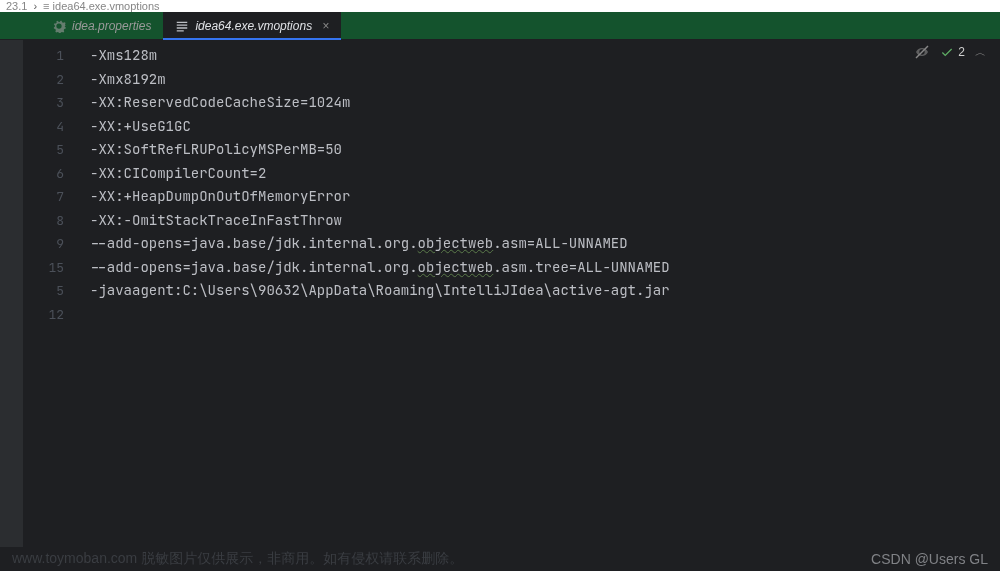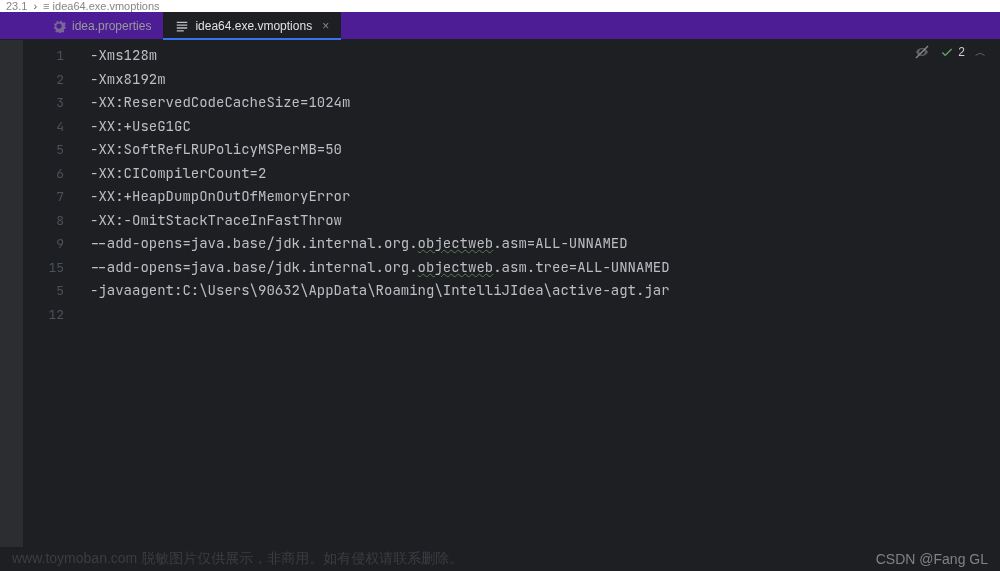--- a/index.html
+++ b/index.html
@@ -18,25 +18,26 @@
       display: flex;
       align-items: center;
       padding-left: 6px;
       font-size: 11px;
       color: #6e6e6e;
     }
     .breadcrumb-item { color: #868686; }
     .breadcrumb-sep { margin: 0 6px; color: #5a5a5a; }
     .tabs {
       height: 28px;
-      background: #4c1d95;
+      background: #14532d;
       display: flex;
       align-items: stretch;
       padding-left: 40px;
       border-bottom: 1px solid #1e1f22;
+      font-style: italic;
     }
     .tab {
       display: flex;
       align-items: center;
       padding: 0 12px;
       font-size: 12px;
       color: #9a9a9a;
       gap: 6px;
       cursor: pointer;
       position: relative;
@@ -184,14 +185,14 @@
     <svg class="check-icon" viewBox="0 0 16 16">
         <path d="M6 10.8L3.2 8l-1 1L6 12.8 13.8 5l-1-1z"></path>
       </svg>
     <span class="problem-count">2</span>
   </span>
   <span class="chevron-up">︿</span>
 </div>
 
 <div class="watermark-bar">
   <span class="wm-left">www.toymoban.com 脱敏图片仅供展示，非商用。如有侵权请联系删除。</span>
-  <span class="wm-right">CSDN @Fang GL</span>
+  <span class="wm-right">CSDN @Users GL</span>
 </div>
 
 </body></html>

